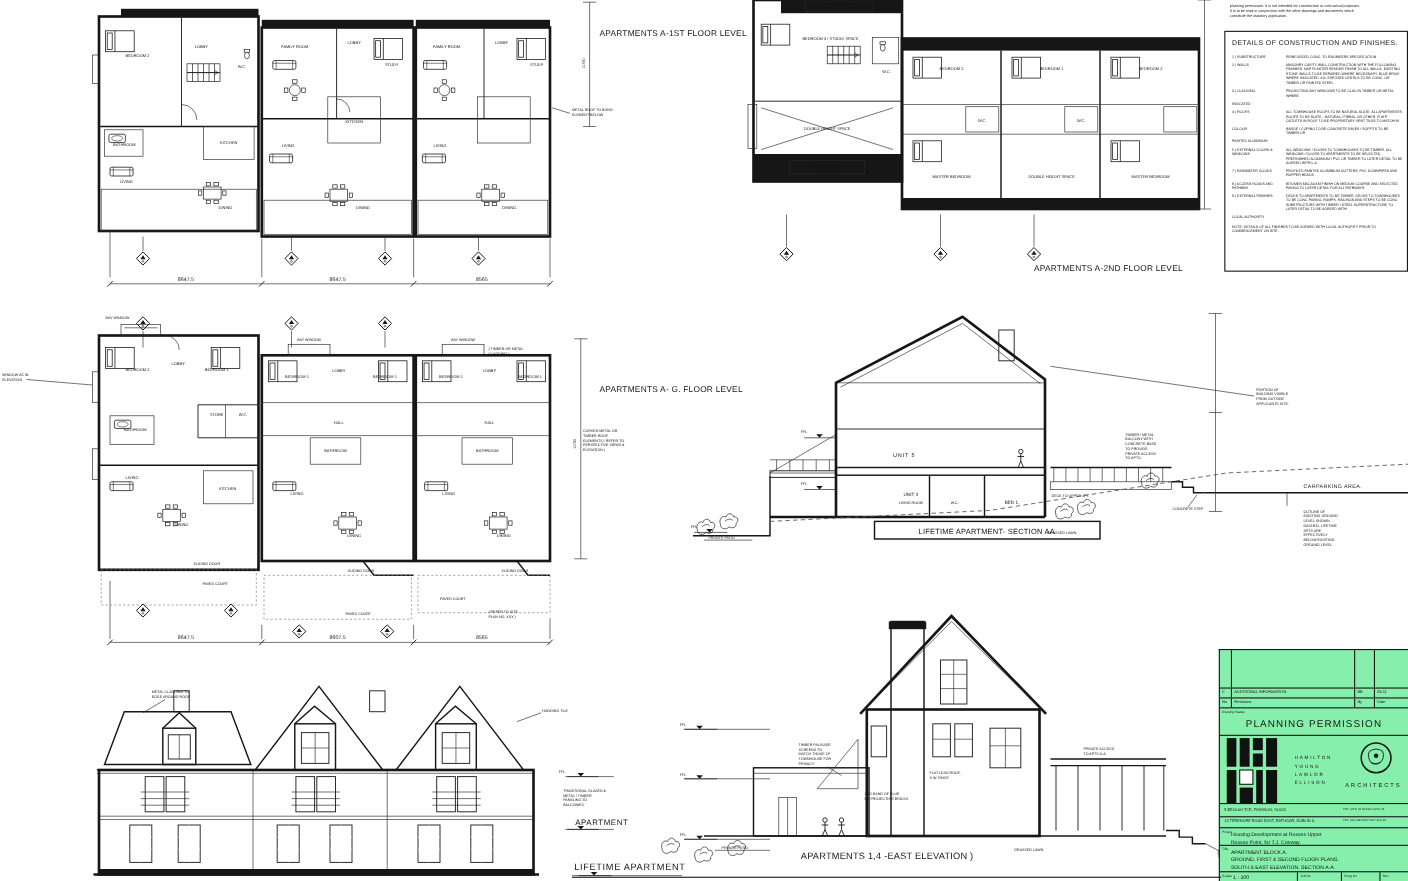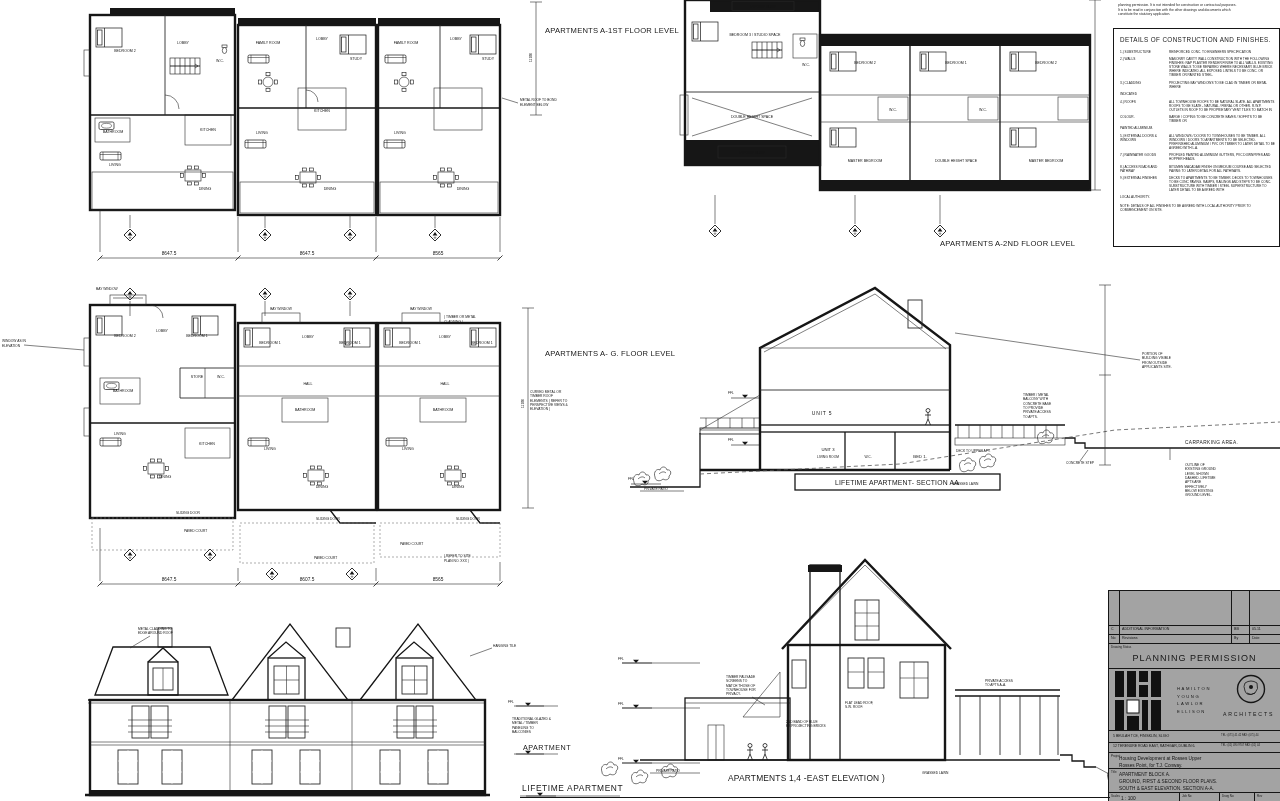--- a/index.html
+++ b/index.html
@@ -36,21 +36,21 @@
   .notes-row{display:flex;margin-bottom:3.4px;}
   .nt{width:46px;flex:none;font-size:3.2px;line-height:4px;padding-right:3px;}
   .nd{flex:1;font-size:3.2px;line-height:4px;}
   .notes-note{font-size:3.2px;line-height:4px;margin-top:5px;}
 
   .disclaimer{position:absolute;left:1118px;top:3px;width:160px;}
   .disclaimer div{font-size:3.4px;line-height:4.6px;color:#222;}
 
   
   .tb{position:absolute;left:1108px;top:590px;width:172px;height:211px;
-      border-left:1px solid #161616;border-top:1px solid #161616;background:#a3a3a3;
+      border-left:1px solid #161616;border-top:1px solid #161616;background:#86efac;
       box-sizing:border-box;overflow:hidden;}
   .tb-row{position:absolute;left:0;right:0;box-sizing:border-box;border-bottom:1px solid #161616;}
   .cell{position:absolute;top:0;bottom:0;box-sizing:border-box;border-left:1px solid #161616;
         font-size:3.6px;padding:1px 0 0 2px;}
   .cell.first{border-left:none;}
   .tag{position:absolute;left:2px;top:1px;font-size:3px;color:#222;}
   .status-text{text-align:center;font-size:9px;letter-spacing:1px;margin-top:9px;}
   .firm{position:absolute;left:68px;top:16px;}
   .firm div{font-size:4.2px;letter-spacing:1.6px;line-height:7.6px;}
   .arch{position:absolute;left:114px;top:42px;font-size:5.2px;letter-spacing:1.8px;white-space:nowrap;}

